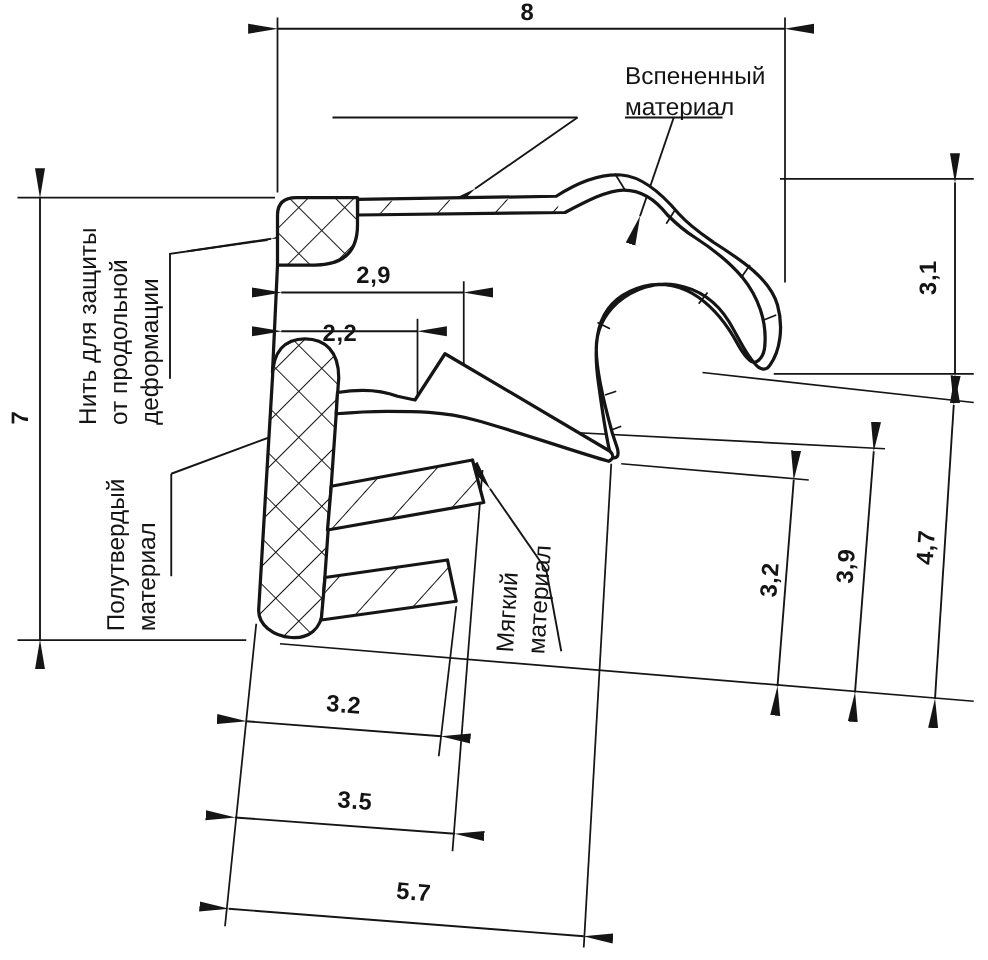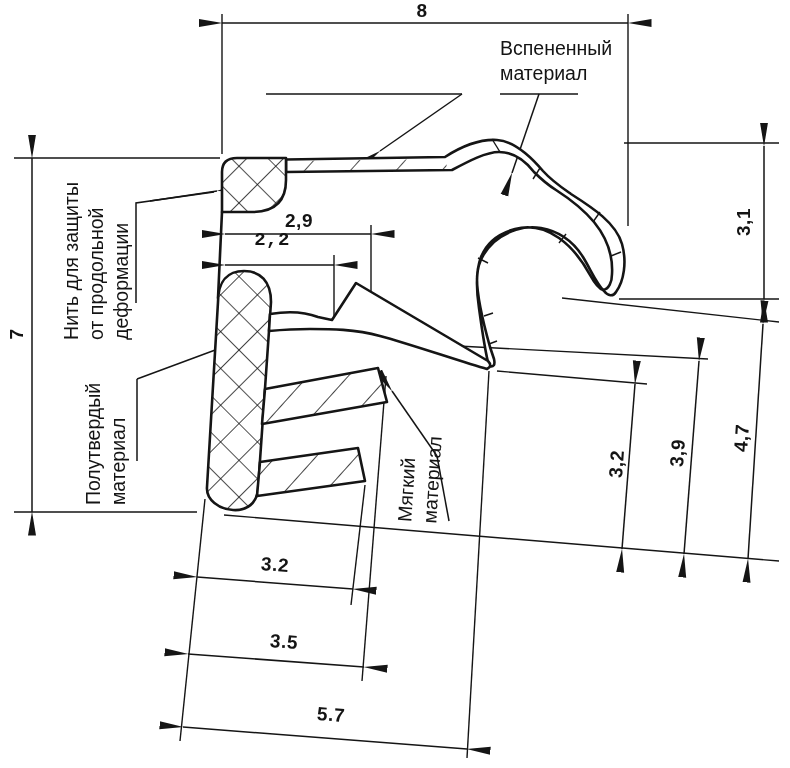--- a/index.html
+++ b/index.html
@@ -162,32 +162,32 @@
     <line x1="478" y1="258" x2="488" y2="263"></line>
     <line x1="484" y1="316" x2="493" y2="313"></line>
     <line x1="489" y1="344" x2="497" y2="341"></line>
   </g>
 </svg>
 
   <div class="dim" style="left:422px;top:11px;">8</div>
   <div class="dim r90" style="left:17px;top:334px;">7</div>
   <div class="dim r90" style="left:744px;top:222px;">3,1</div>
   <div class="dim" style="left:299px;top:221px;text-align:right;">2,9</div>
-  <div class="dim" style="left:272px;top:240px;font-family:Liberation Mono, monospace;">2,2</div>
+  <div class="dim" style="left:272px;top:268px;">2,2</div>
   <div class="dim r86" style="left:617px;top:464px;">3,2</div>
   <div class="dim r86" style="left:678px;top:453px;">3,9</div>
   <div class="dim r86" style="left:742px;top:438px;">4,7</div>
   <div class="dim tilt" style="left:275px;top:565px;">3.2</div>
   <div class="dim tilt" style="left:284px;top:642px;">3.5</div>
   <div class="dim tilt" style="left:331px;top:715px;">5.7</div>
 
   <div class="lbl" style="left:266px;top:36px;">
   </div>
 
-  <div class="lbl" style="left:500px;top:36px;">
+  <div class="lbl" style="left:500px;top:49px;">
     <div>Вспененный</div>
     <div>материал</div>
   </div>
 
   <div class="lbl rot" style="left:96px;top:261px;">
     <div>Нить для защиты</div>
     <div>от продольной</div>
     <div>деформации</div>
   </div>
 

